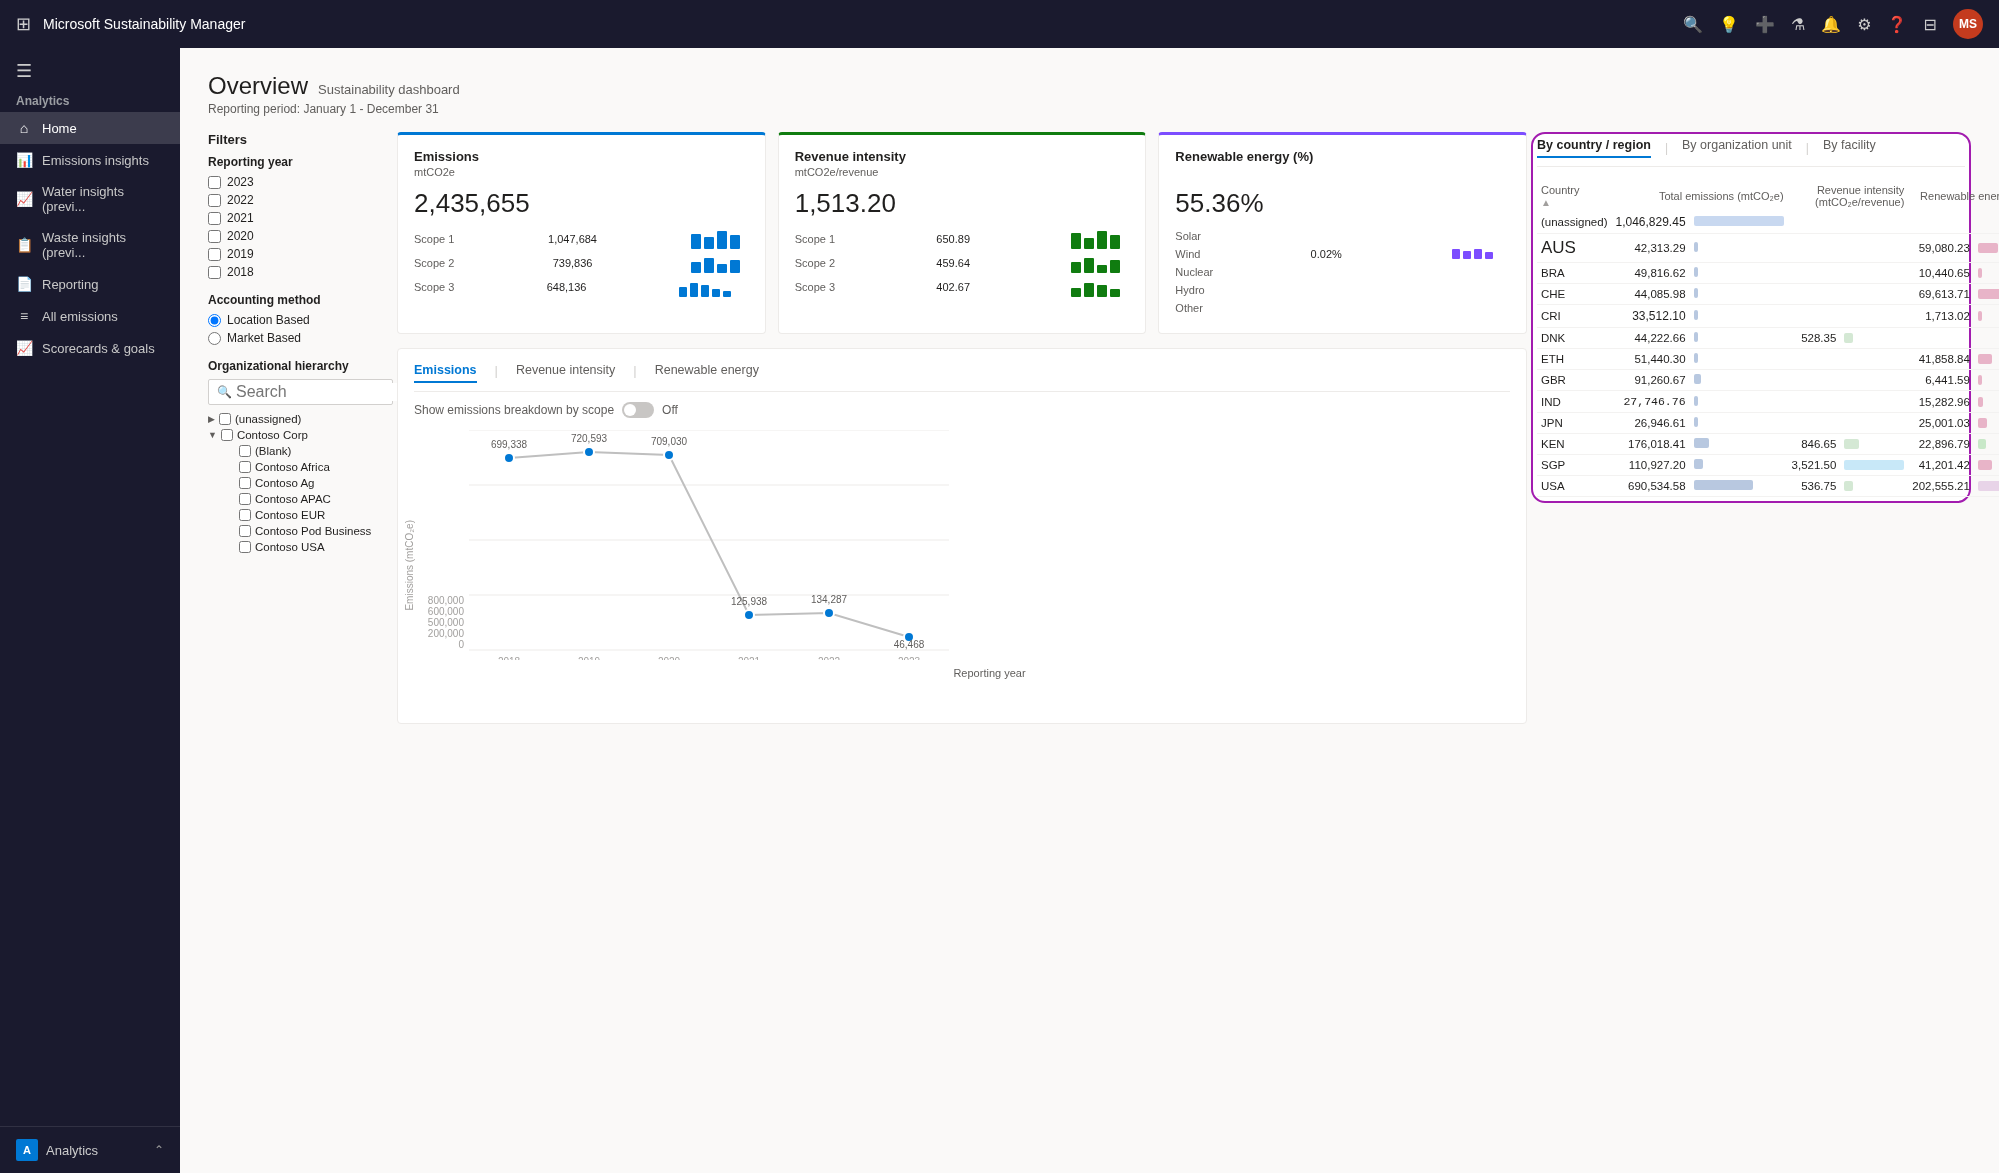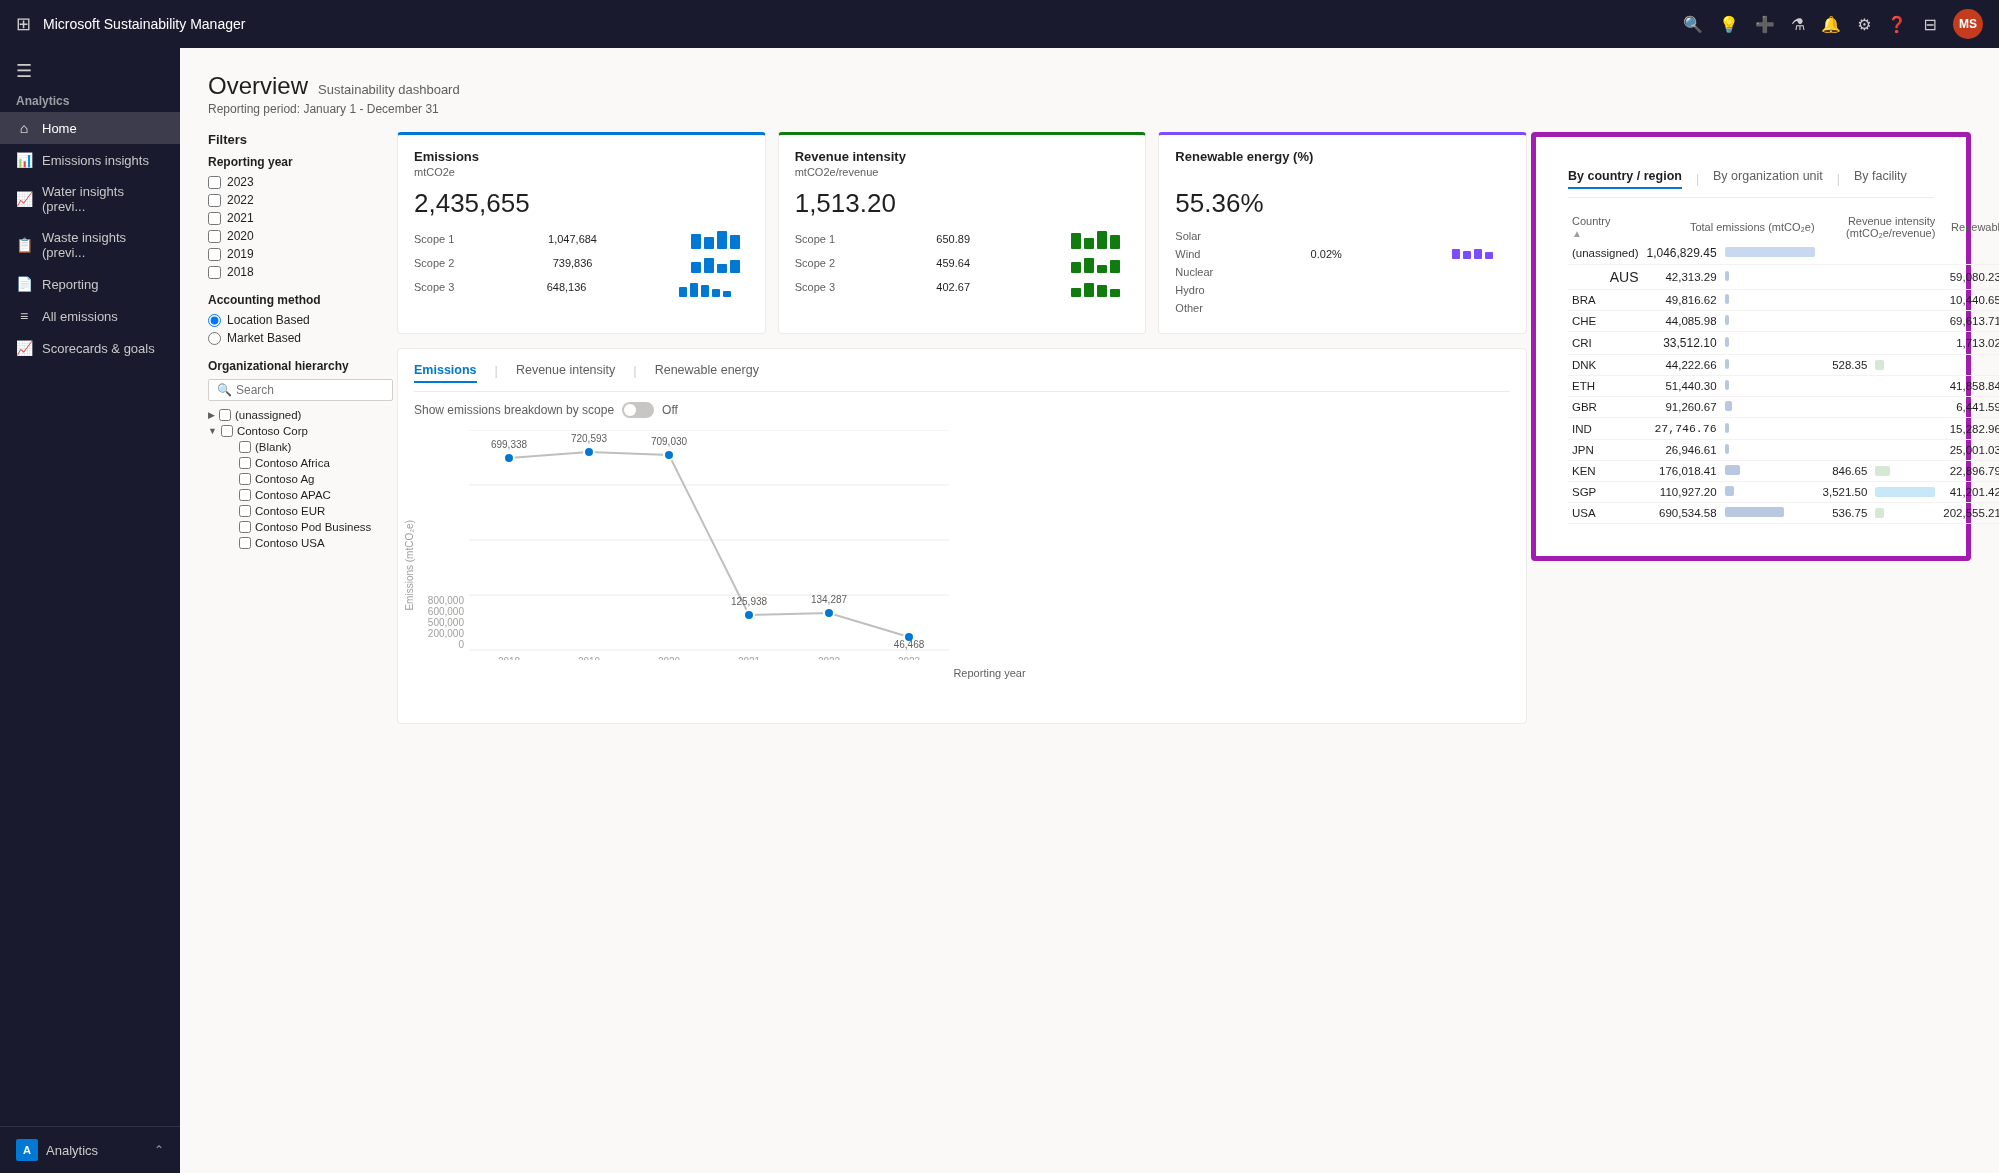--- a/index.html
+++ b/index.html
@@ -95,21 +95,21 @@
     .checkbox-item input[type=checkbox] { width: 13px; height: 13px; }
 
     
     .accounting-section { margin-top: 14px; }
     .radio-item { display: flex; align-items: center; gap: 6px; font-size: 12px; margin-bottom: 4px; cursor: pointer; }
     .radio-item input[type=radio] { width: 13px; height: 13px; }
 
     
     .org-section { margin-top: 14px; }
     .org-search { display: flex; align-items: center; border: 1px solid #d2d0ce; border-radius: 2px; padding: 3px 8px; margin-bottom: 6px; background: #fff; gap: 4px; }
-    .org-search input { border: none; outline: none; font-size: 12px; flex: 1; }
+    .org-search input { border: none; outline: none; font-size: 16px; flex: 1; }
     .org-tree { font-size: 11.5px; }
     .tree-item { padding: 2px 0; display: flex; align-items: center; gap: 4px; }
     .tree-item .chevron { font-size: 9px; color: #605e5c; cursor: pointer; }
     .tree-item .tree-check { width: 12px; height: 12px; }
     .tree-item .tree-label { color: #201f1e; }
     .tree-children { padding-left: 14px; }
 
     
     .kpi-row { display: flex; gap: 12px; margin-bottom: 14px; }
     .kpi-card {
@@ -131,21 +131,21 @@
     .chart-card { background: #fff; border: 1px solid #edebe9; border-radius: 4px; padding: 14px 16px; }
     .chart-tabs { display: flex; gap: 18px; margin-bottom: 10px; border-bottom: 1px solid #edebe9; padding-bottom: 8px; }
     .chart-tab { font-size: 12.5px; color: #605e5c; cursor: pointer; padding-bottom: 4px; border-bottom: 2px solid transparent; }
     .chart-tab.active { color: #0078d4; border-bottom-color: #0078d4; font-weight: 600; }
     .chart-tab-sep { color: #d2d0ce; }
     .toggle-row { display: flex; align-items: center; gap: 8px; font-size: 12px; color: #605e5c; margin-bottom: 12px; }
     .toggle { width: 32px; height: 16px; background: #c8c6c4; border-radius: 8px; position: relative; cursor: pointer; }
     .toggle-knob { width: 12px; height: 12px; background: #fff; border-radius: 50%; position: absolute; top: 2px; left: 2px; transition: left 0.2s; }
 
     
-    .country-panel { background: #fff; border: 5px solid #a21caf; border-radius: 4px; padding: 32px; }
+    .country-panel { background: #fff; border: 2px solid #a21caf; border-radius: 14px; padding: 4px; }
     .country-tabs { display: flex; gap: 14px; margin-bottom: 14px; border-bottom: 1px solid #edebe9; padding-bottom: 8px; align-items: center; }
     .country-tab { font-size: 12.5px; color: #605e5c; cursor: pointer; border-bottom: 2px solid transparent; padding-bottom: 4px; }
     .country-tab.active { color: #201f1e; border-bottom-color: #0078d4; font-weight: 600; }
     .country-tab-sep { color: #d2d0ce; font-size: 12px; }
     .country-table { width: 100%; font-size: 11.5px; border-collapse: collapse; }
     .country-table th { text-align: left; color: #605e5c; font-weight: 400; padding: 3px 4px; font-size: 11px; }
     .country-table th.right { text-align: right; }
     .country-table td { padding: 4px 4px; border-bottom: 1px solid #f3f2f1; vertical-align: middle; }
     .country-table td.right { text-align: right; }
   </style>
@@ -525,21 +525,21 @@
             <tr>
     <td style="font-size:11.5px;">(unassigned)</td>
     <td class="right" style="font-size:12px;">1,046,829.45</td>
     <td><div style="background:#c8d8f0;height:10px;width:90px;border-radius:2px;display:inline-block;"></div></td>
     <td></td>
                   <td></td>
     <td></td>
                   <td></td>
   </tr>
                 <tr>
-    <td style="font-size:14px;text-align:right;">AUS</td>
+    <td style="font-size:17px;">AUS</td>
     <td class="right" style="font-size:11.5px;">42,313.29</td>
     <td><div style="background:#b8c8e0;height:10px;width:4px;border-radius:2px;display:inline-block;"></div></td>
     <td></td>
                   <td></td>
     <td class="right">59,080.23</td>
                  <td>
                     <div style="background:#e8b4c8;height:10px;width:20.417170645009996px;border-radius:2px;"></div>
                   </td>
   </tr>
                 <tr>

